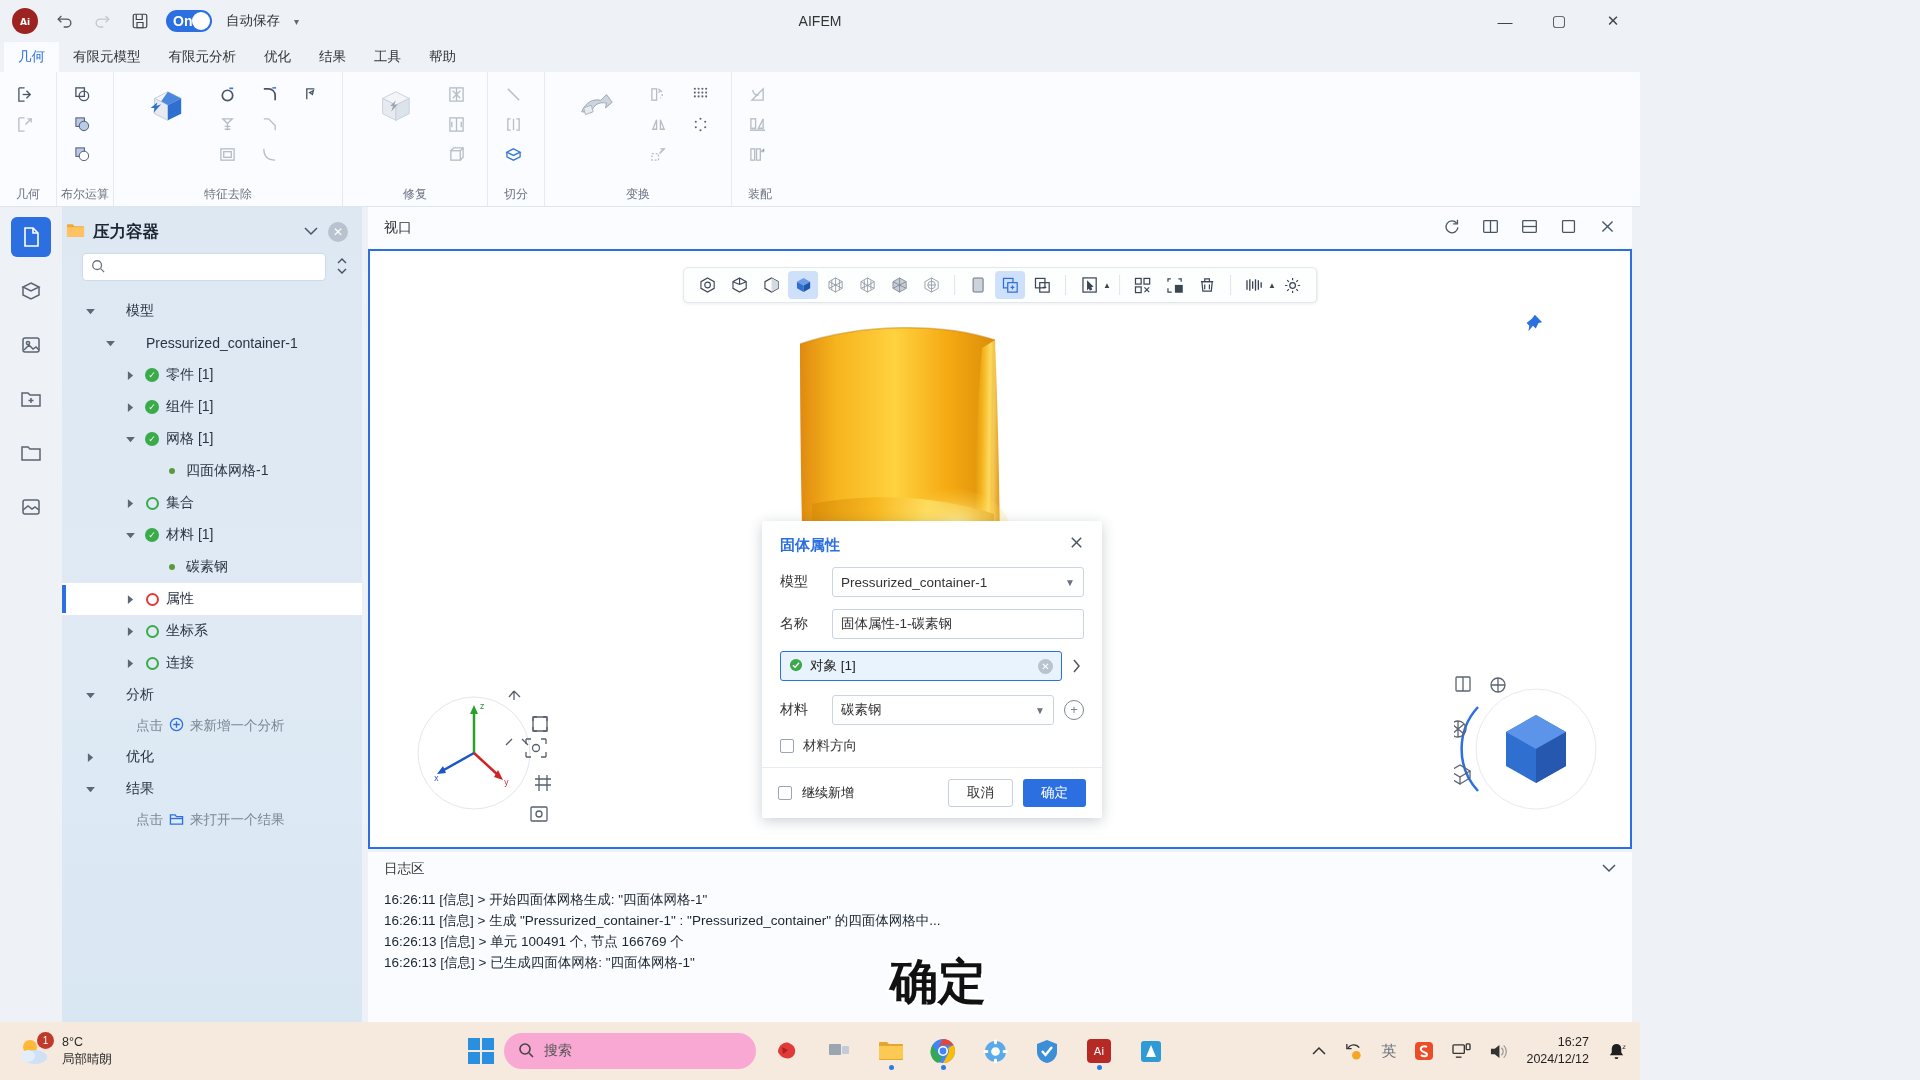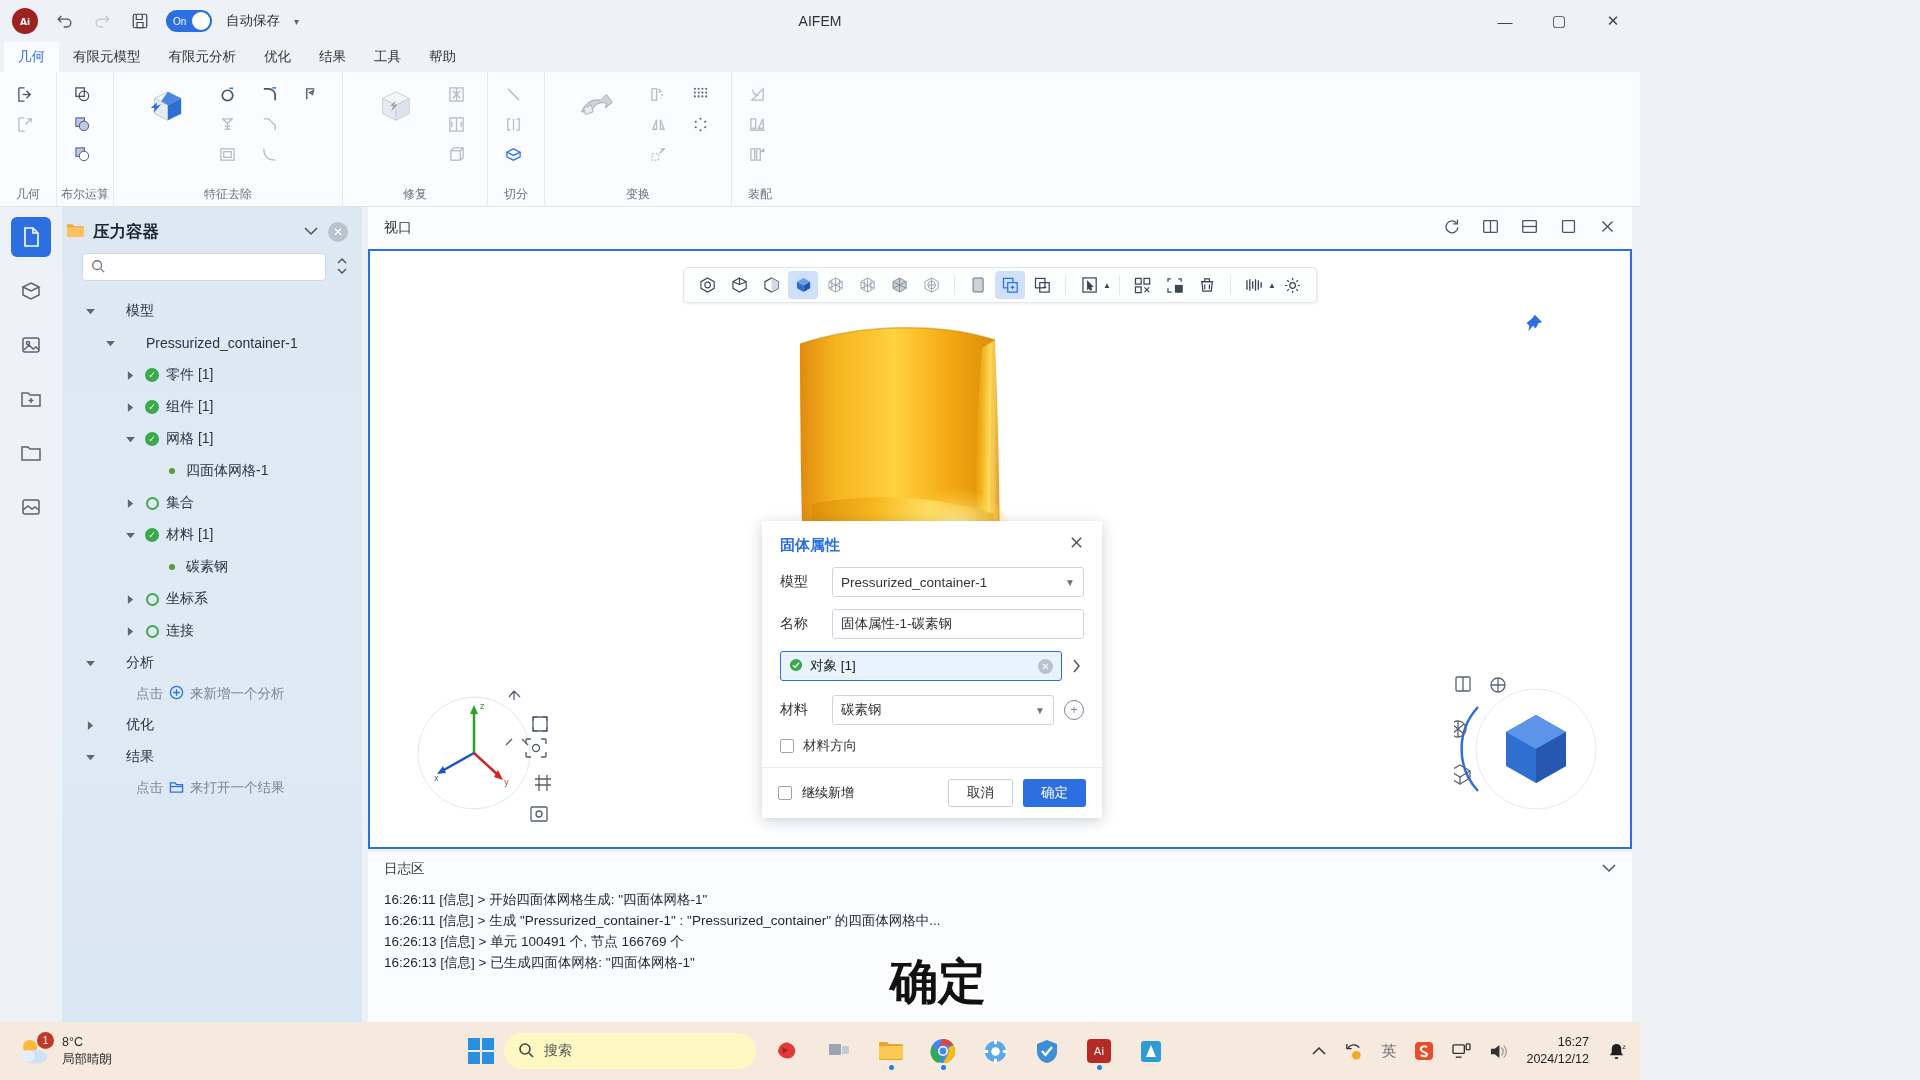--- a/index.html
+++ b/index.html
@@ -14,21 +14,21 @@
 
   
   .titlebar { height:42px; background:#eef2f7; display:flex; align-items:center; position:relative; flex:0 0 42px; }
   .tb-left { display:flex; align-items:center; gap:14px; padding-left:12px; }
   .logo-circle { width:26px; height:26px; border-radius:50%; background:#9c2320; color:#fff;
       display:flex; align-items:center; justify-content:center; font-size:12px; font-weight:bold; }
   .tb-icon { width:24px; height:24px; display:flex; align-items:center; justify-content:center; color:#555; font-size:18px; }
   .tb-icon.dim { color:#bbb; }
   .toggle { width:46px; height:22px; border-radius:11px; background:#2b6fe0; position:relative; display:flex; align-items:center; }
   .toggle .knob { width:18px; height:18px; border-radius:50%; background:#fff; position:absolute; right:2px; }
-  .toggle .on-label { color:#fff; font-size:10px; font-weight:normal; margin-left:7px; }
+  .toggle .on-label { color:#fff; font-size:14px; font-weight:bold; margin-left:7px; }
   .tb-text { font-size:13.5px; color:#333; }
   .caret-small { font-size:10px; color:#666; }
   .app-title { position:absolute; left:0; right:0; text-align:center; font-size:14px; color:#333; pointer-events:none; }
   .tb-right { margin-left:auto; display:flex; height:100%; }
   .win-btn { width:54px; height:100%; display:flex; align-items:center; justify-content:center; font-size:15px; color:#444; }
 
   
   .menubar { height:30px; background:#eef2f7; display:flex; align-items:stretch; padding-left:4px; flex:0 0 30px; }
   .menu-item { padding:0 14px; display:flex; align-items:center; font-size:13.5px; color:#333; }
   .menu-item.active { background:#fafcff; color:#2b6fe0; }
@@ -145,21 +145,21 @@
   
   .taskbar { height:58px; background:#f6e9dd; display:flex; align-items:center; position:relative; flex:0 0 58px; }
   .tb-weather { display:flex; align-items:center; gap:10px; padding-left:18px; }
   .wx-ic { position:relative; width:34px; height:30px; }
   .wx-badge { position:absolute; right:-2px; top:-4px; width:17px; height:17px; border-radius:50%; background:#c0392b;
       color:#fff; font-size:10px; display:flex; align-items:center; justify-content:center; }
   .wx-text { font-size:12.5px; line-height:1.35; color:#2b2b2b; }
   .tb-center { position:absolute; left:50%; transform:translateX(-50%); display:flex; align-items:center; gap:10px; }
   .start { width:26px; height:26px; display:grid; grid-template-columns:1fr 1fr; grid-template-rows:1fr 1fr; gap:2px; }
   .start i { background:#2b8fe0; display:block; }
-  .searchpill { width:252px; height:36px; border-radius:18px; background:#fef9c3; display:flex; align-items:center;
+  .searchpill { width:252px; height:36px; border-radius:18px; background:#f9a8d4; display:flex; align-items:center;
       padding:0 14px; gap:10px; font-size:14px; color:#555; }
   .tb-app { width:42px; height:42px; border-radius:6px; display:flex; align-items:center; justify-content:center; position:relative; }
   .tb-app .dot { position:absolute; bottom:2px; width:5px; height:5px; border-radius:50%; background:#2b7de0; }
   .tray { margin-left:auto; display:flex; align-items:center; gap:18px; padding-right:14px; }
   .tray-ic { font-size:15px; color:#333; display:flex; align-items:center; }
   .clock { font-size:12.5px; text-align:right; line-height:1.35; color:#1f1f1f; }
 
   
   .hand { position:absolute; left:640px; top:590px; z-index:20; pointer-events:none; }
   .okbig { position:absolute; left:890px; top:950px; font-size:48px; font-weight:bold; color:#111;
@@ -730,20 +730,32 @@
             </span>
             <span>材料 [1]</span>
           </div>
           <div class="tnode">
             <span style="width:74px;flex:0 0 74px"></span>
             <span class="tw"></span>
             <span class="dotmark">
               <span class="greendot"></span>
             </span>
             <span>碳素钢</span>
+          </div>
+          <div class="tnode selected">
+            <span style="width:54px;flex:0 0 54px"></span>
+            <span class="tw">
+              <svg width="7" height="9" viewBox="0 0 8 10" fill="#5d6775">
+                <polygon points="1,0 7,5 1,10"></polygon>
+              </svg>
+            </span>
+            <span class="dotmark">
+              <span class="ring red"></span>
+            </span>
+            <span>属性</span>
           </div>
           <div class="tnode">
             <span style="width:54px;flex:0 0 54px"></span>
             <span class="tw">
               <svg width="7" height="9" viewBox="0 0 8 10" fill="#5d6775">
                 <polygon points="1,0 7,5 1,10"></polygon>
               </svg>
             </span>
             <span class="dotmark">
               <span class="ring"></span>

